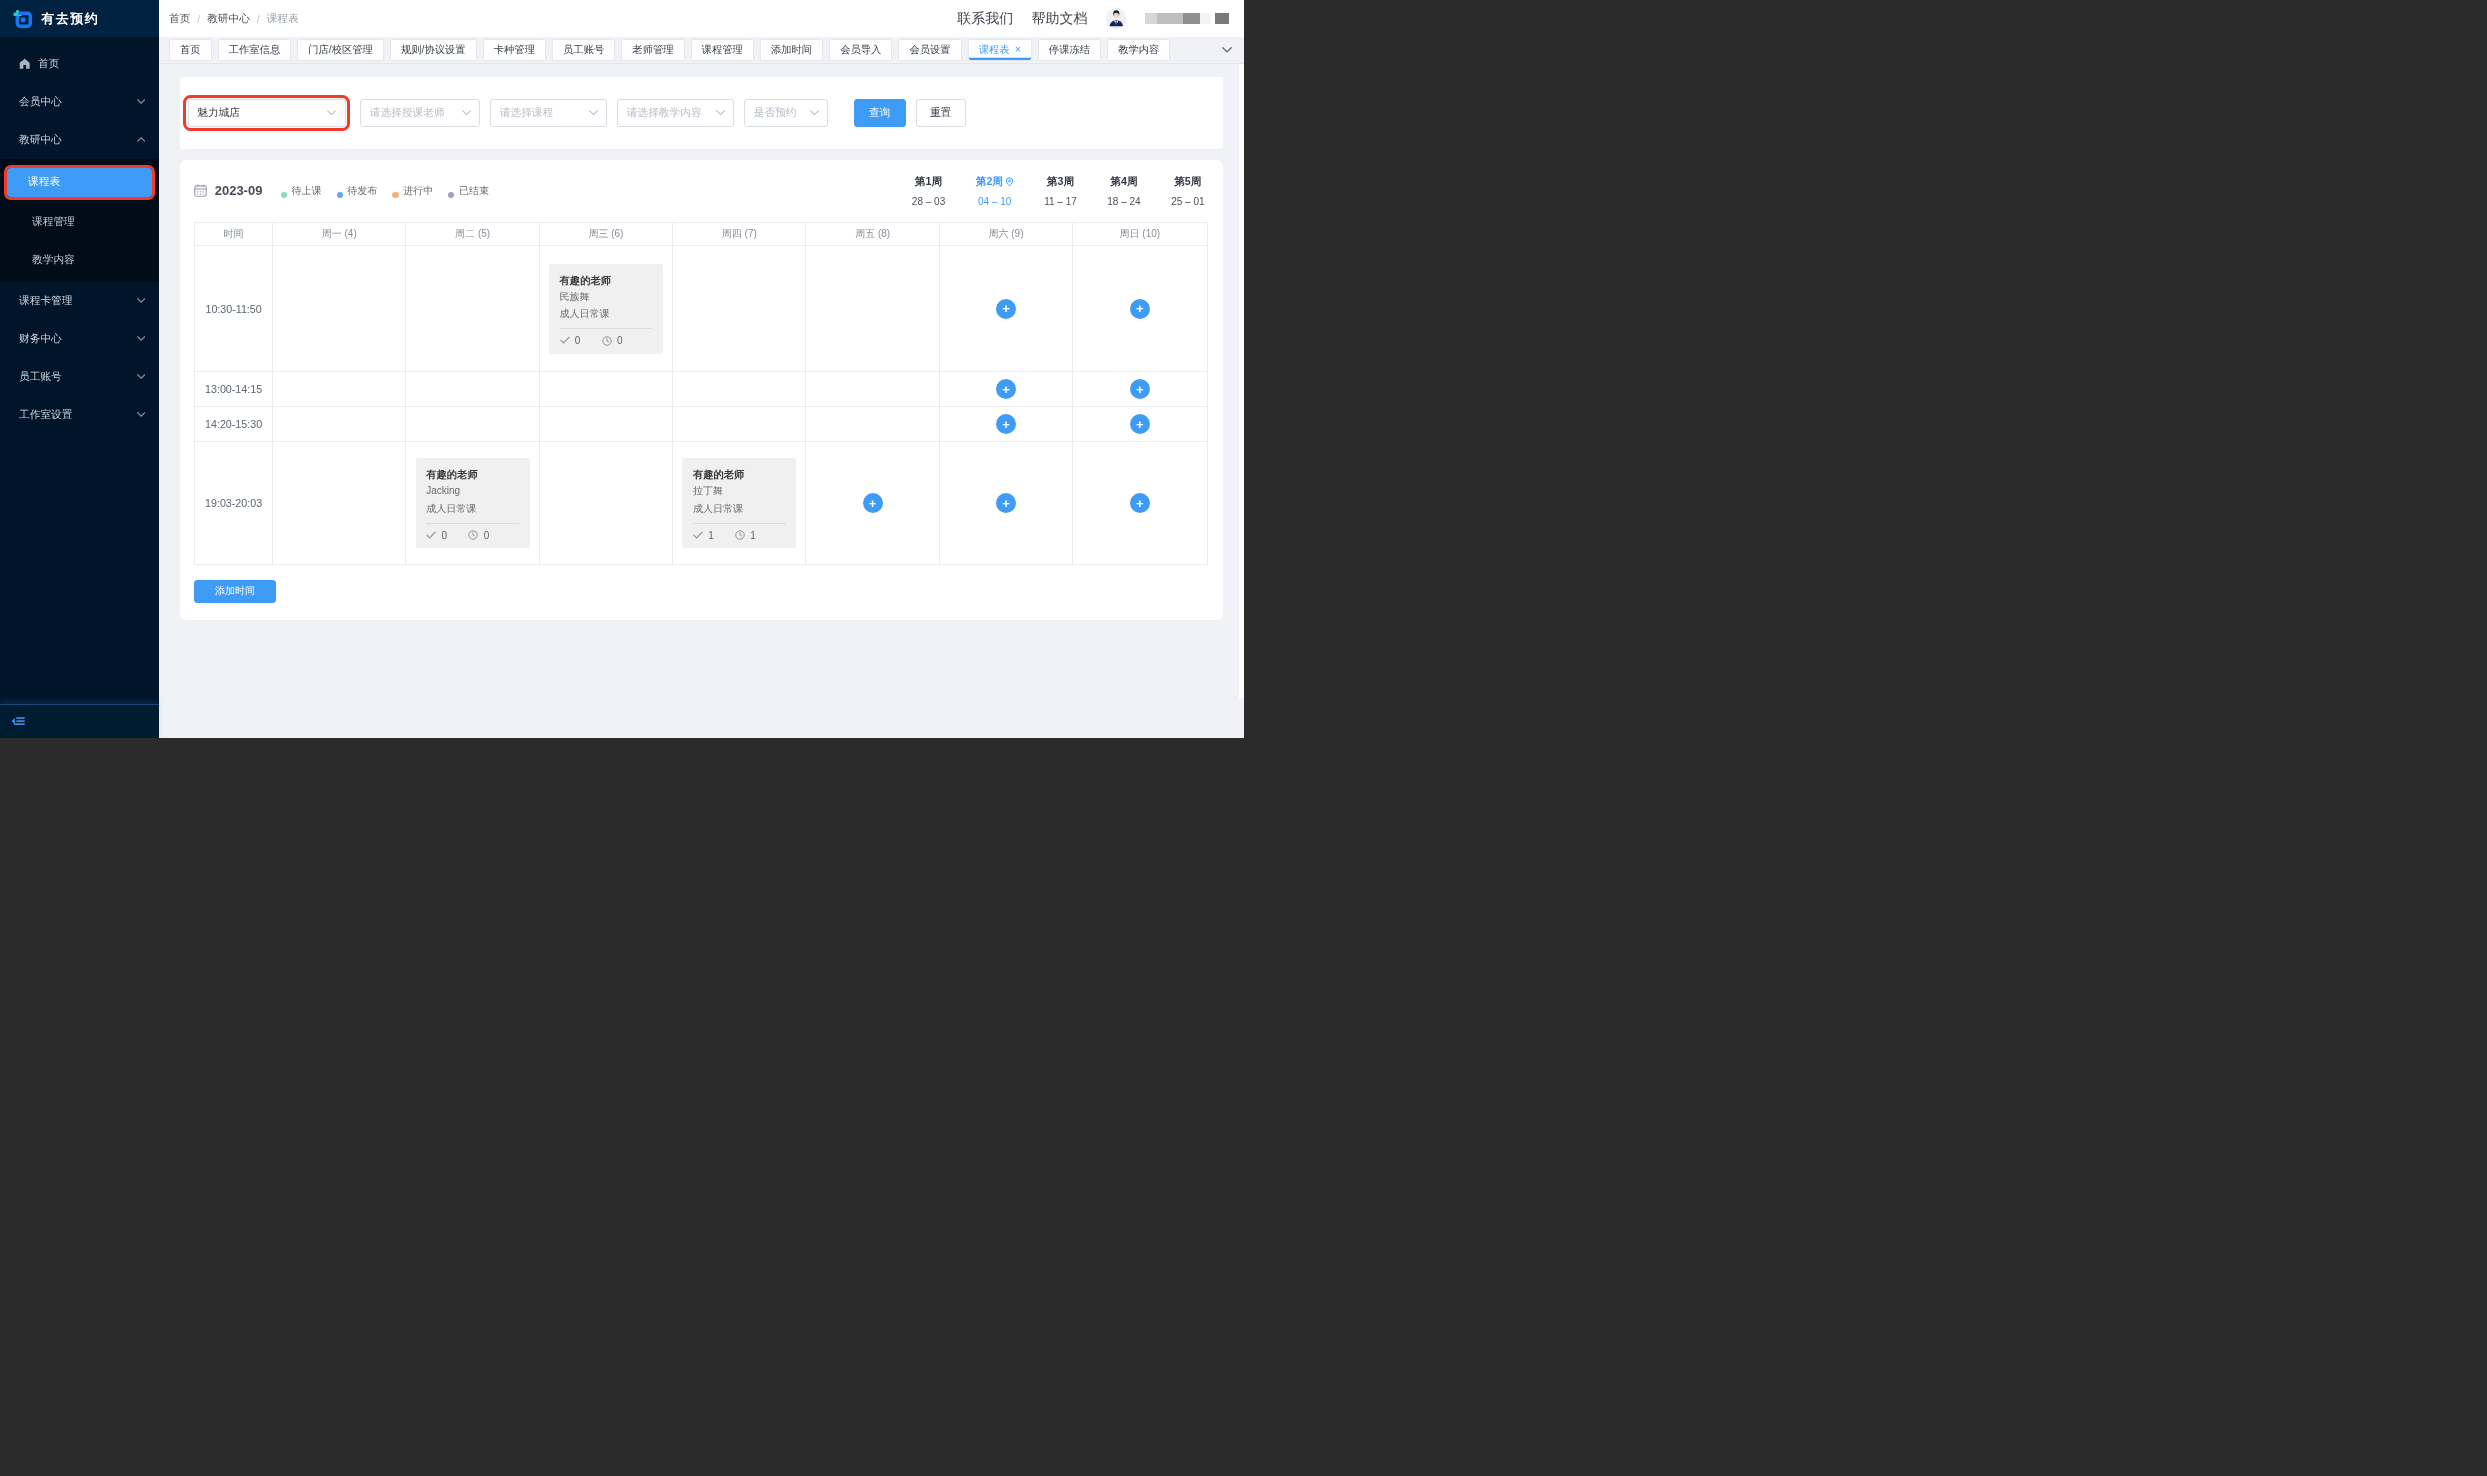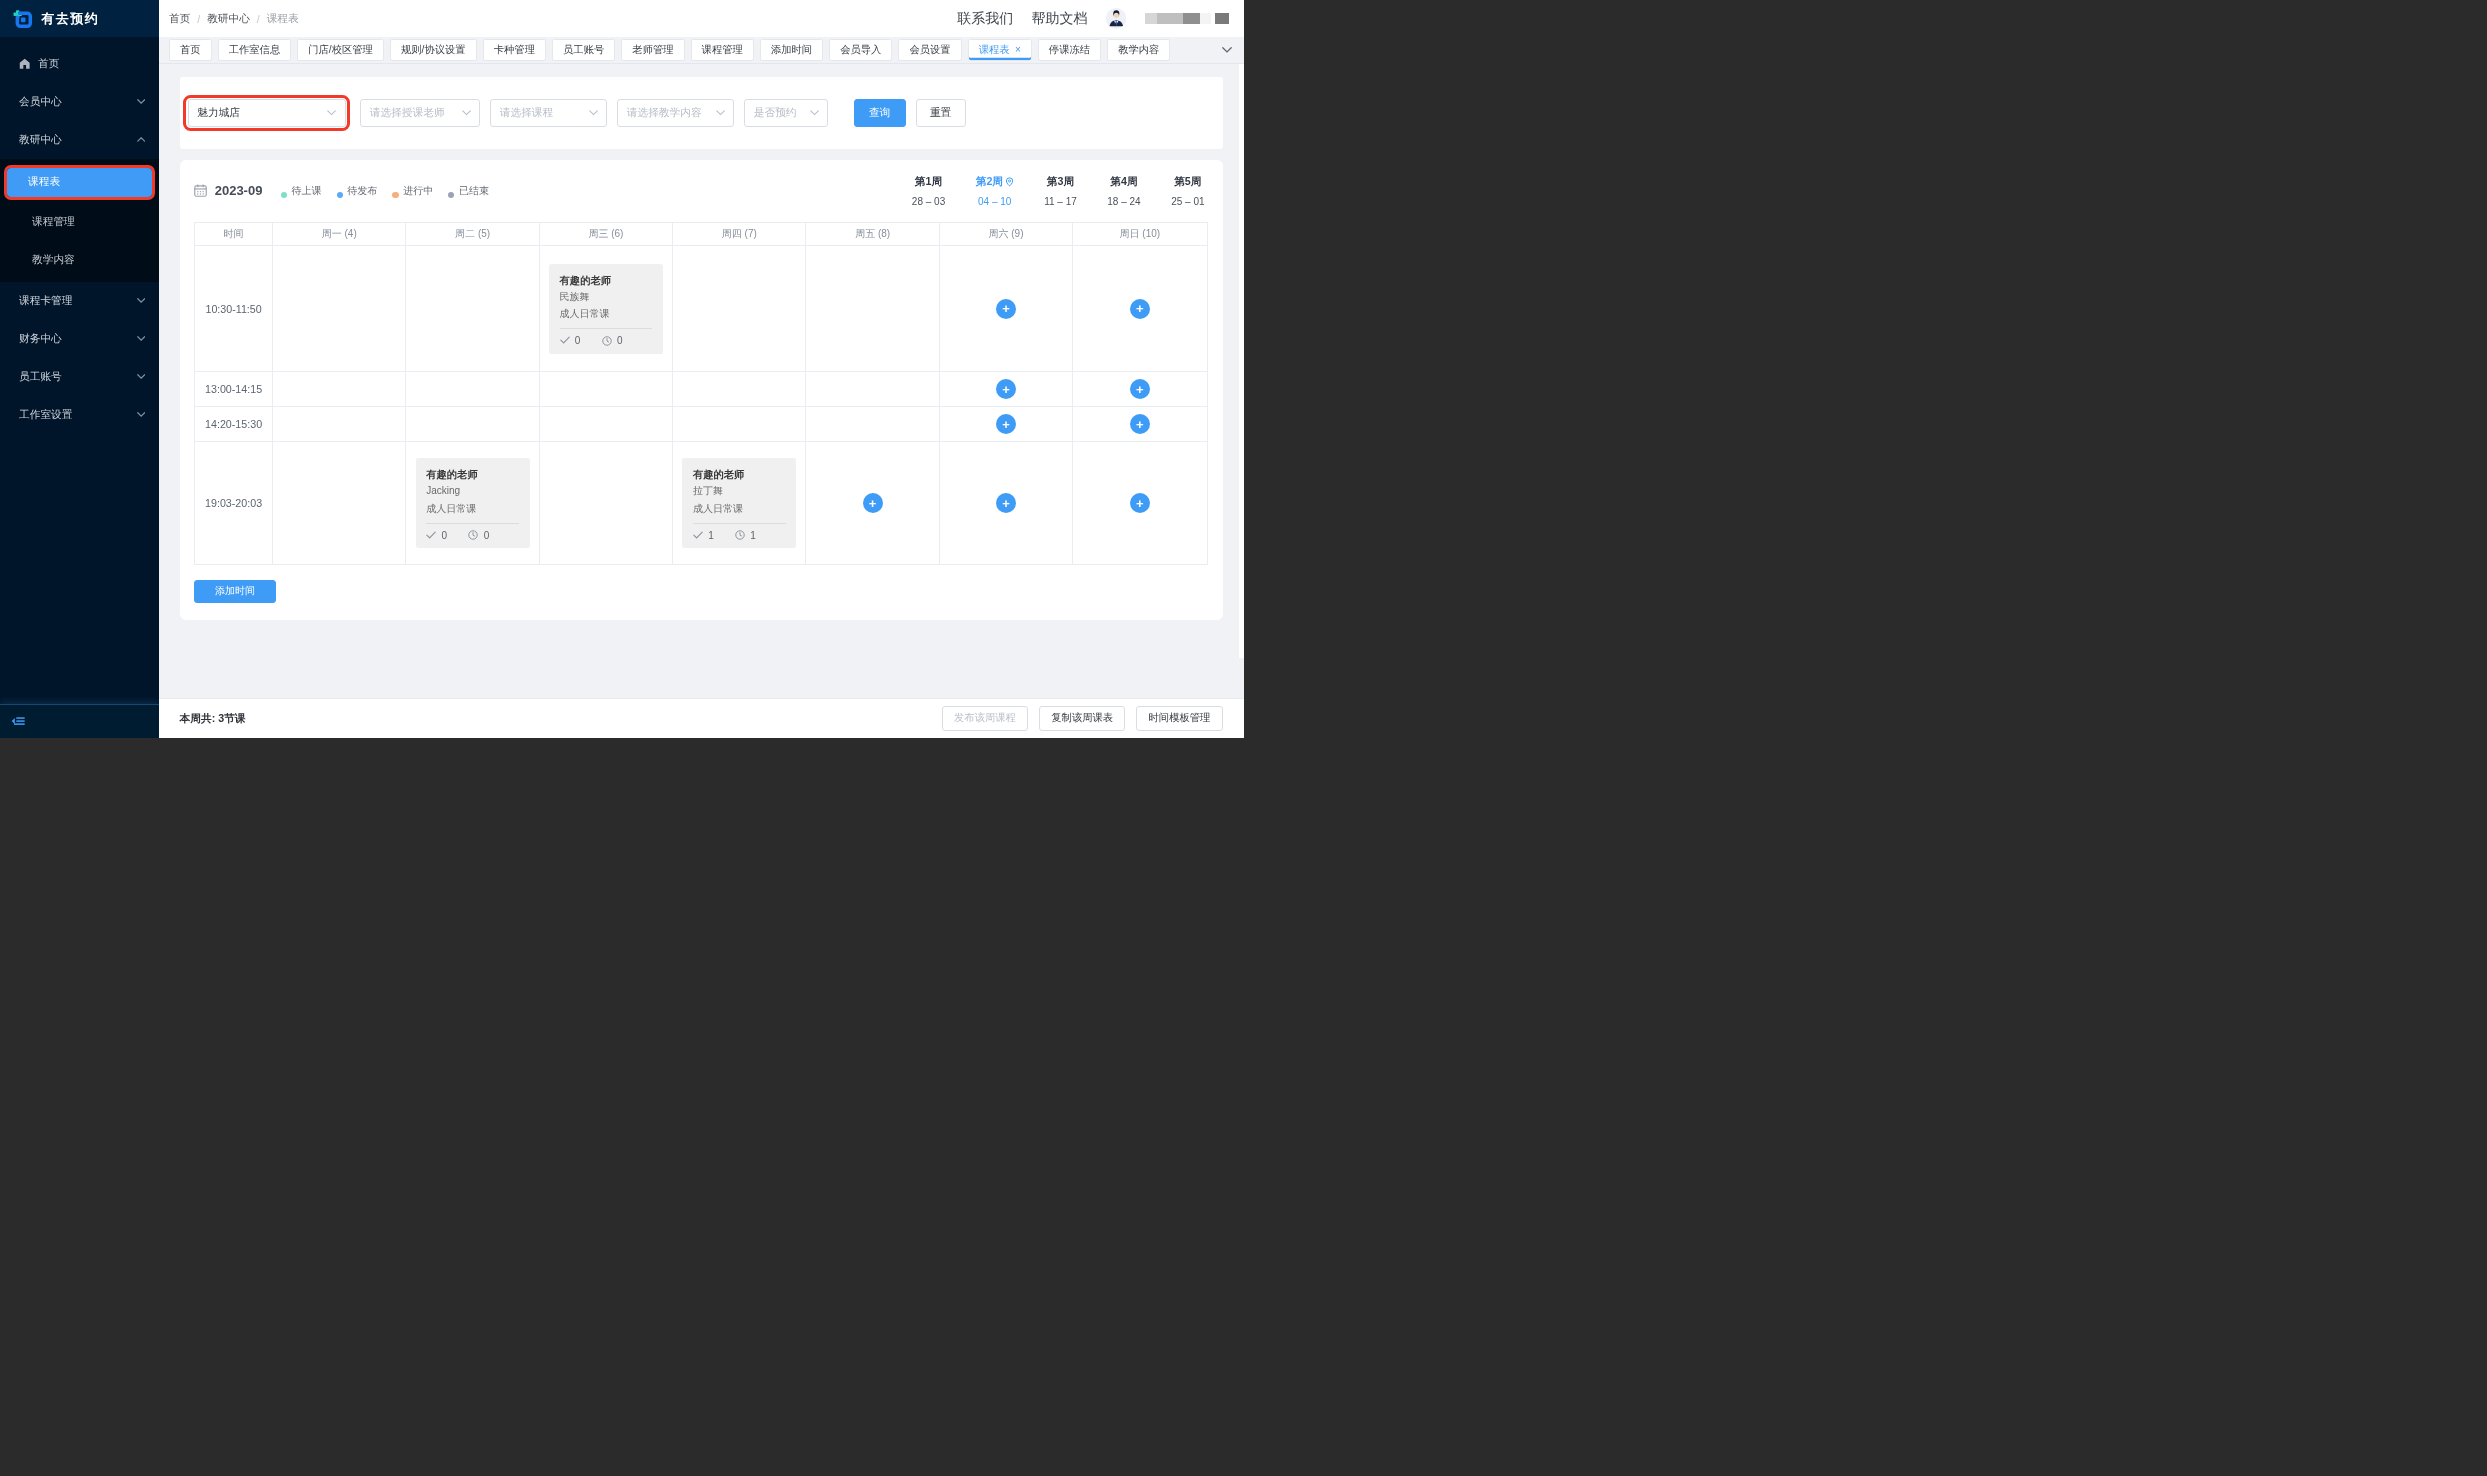--- a/index.html
+++ b/index.html
@@ -533,23 +533,15 @@
               </button>
           </div>
         </div>
 
         <button class="btn btn-primary add-time">添加时间</button>
       </section>
 
       <div class="scroll-gutter"></div>
     </div>
 
-    <footer class="footer">
-      <span class="footer-summary">本周共: 3节课</span>
-      <div class="footer-btns">
-        <button class="btn footer-btn" disabled="">发布该周课程</button>
-        <button class="btn footer-btn">复制该周课表</button>
-        <button class="btn footer-btn">时间模板管理</button>
-      </div>
-    </footer>
   </div>
 </div>
 
 
 </body></html>

